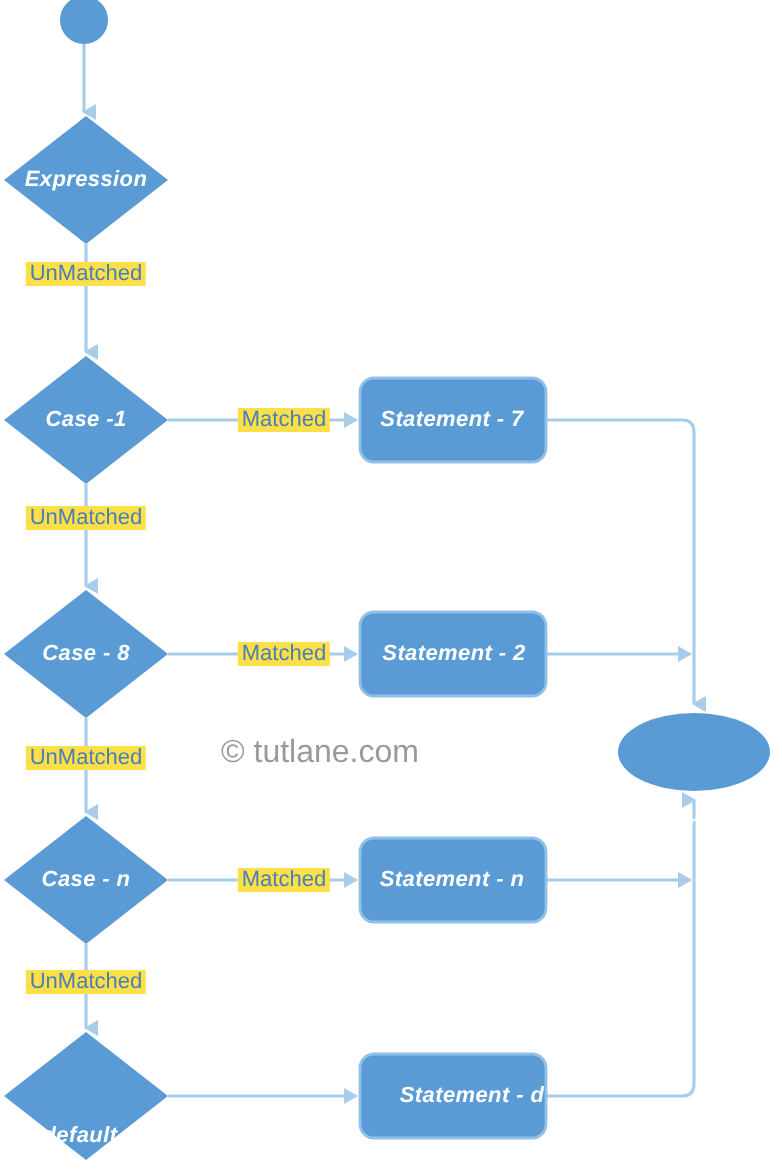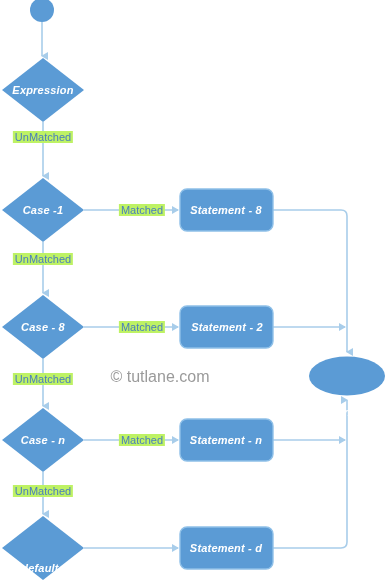--- a/index.html
+++ b/index.html
@@ -39,21 +39,21 @@
     letter-spacing: 0.2px;
   }
   .edge-label {
     position: absolute;
     color: #4a7ebb;
     font-family: "Liberation Sans", sans-serif;
     font-size: 11px;
     text-align: center;
     white-space: nowrap;
     transform: translate(-50%, -50%);
-    background: #bef264;
+    background: #fde047;
     padding: 0 2px;
   }
   .watermark {
     position: absolute;
     color: #9a9a9a;
     font-family: "Liberation Sans", sans-serif;
     font-size: 16px;
     white-space: nowrap;
     transform: translate(-50%, -50%);
   }
@@ -124,24 +124,24 @@
 
     <ellipse cx="347" cy="376" rx="38" ry="19.5" fill="#5b9bd5"></ellipse>
   </svg>
 
   <div class="node-label" style="left:43px; top:90px;">Expression</div>
   <div class="node-label" style="left:43px; top:210px;text-align:center;">Case -1</div>
   <div class="node-label" style="left:43px; top:327px;">Case - 8</div>
   <div class="node-label" style="left:43px; top:440px;">Case - n</div>
   <div class="node-label" style="left:40px; top:548px;margin-top:20px;">default</div>
 
-  <div class="node-label" style="left:226px; top:210px;">Statement - 8</div>
+  <div class="node-label" style="left:226px; top:210px;">Statement - 7</div>
   <div class="node-label" style="left:227px; top:327px;">Statement - 2</div>
   <div class="node-label" style="left:226px; top:440px;">Statement - n</div>
-  <div class="node-label" style="left:226px; top:548px;">Statement - d</div>
+  <div class="node-label" style="left:236px; top:548px;">Statement - d</div>
 
   <div class="node-label" style="left:347px; top:376px;margin-top:36px;">End</div>
 
   <div class="edge-label" style="left:43px; top:137px;">UnMatched</div>
   <div class="edge-label" style="left:142px; top:210px;">Matched</div>
   <div class="edge-label" style="left:43px; top:259px;">UnMatched</div>
   <div class="edge-label" style="left:142px; top:327px;">Matched</div>
   <div class="edge-label" style="left:43px; top:379px;">UnMatched</div>
   <div class="edge-label" style="left:142px; top:440px;">Matched</div>
   <div class="edge-label" style="left:43px; top:491px;">UnMatched</div>

